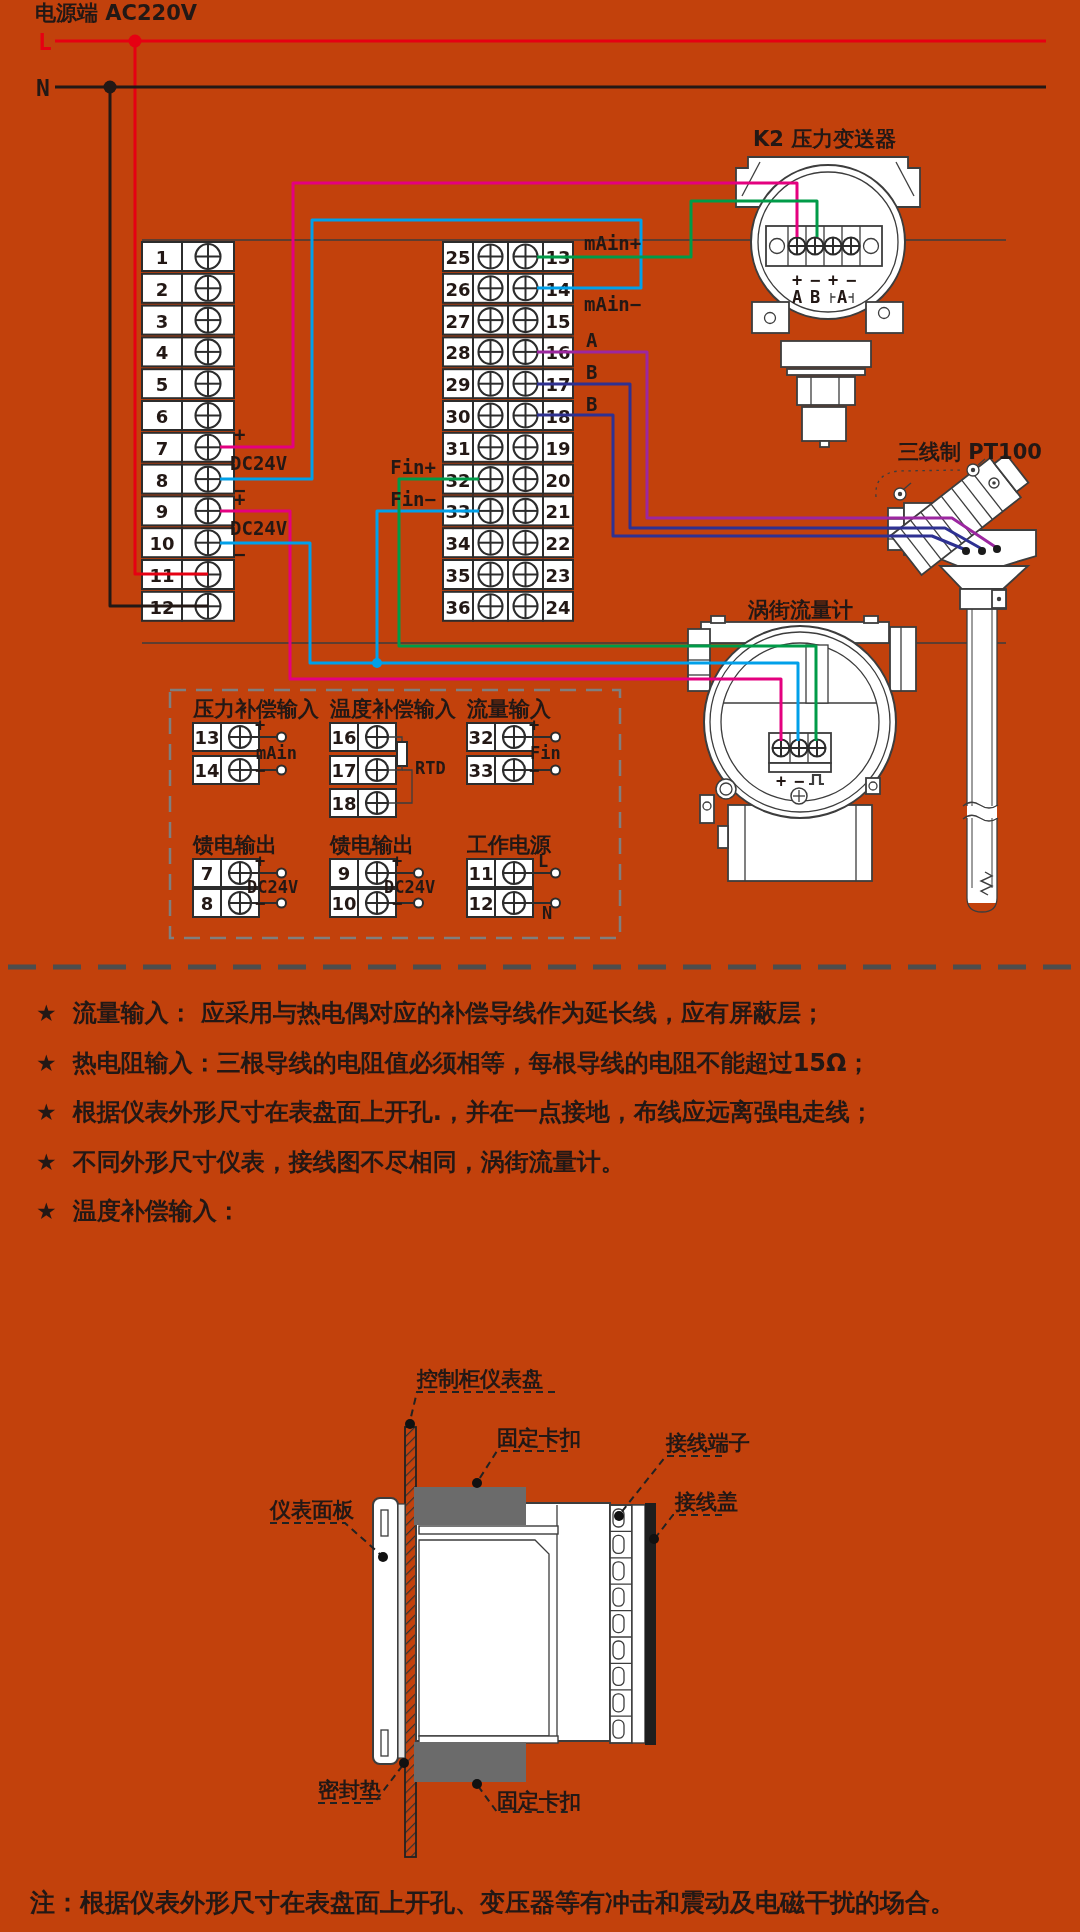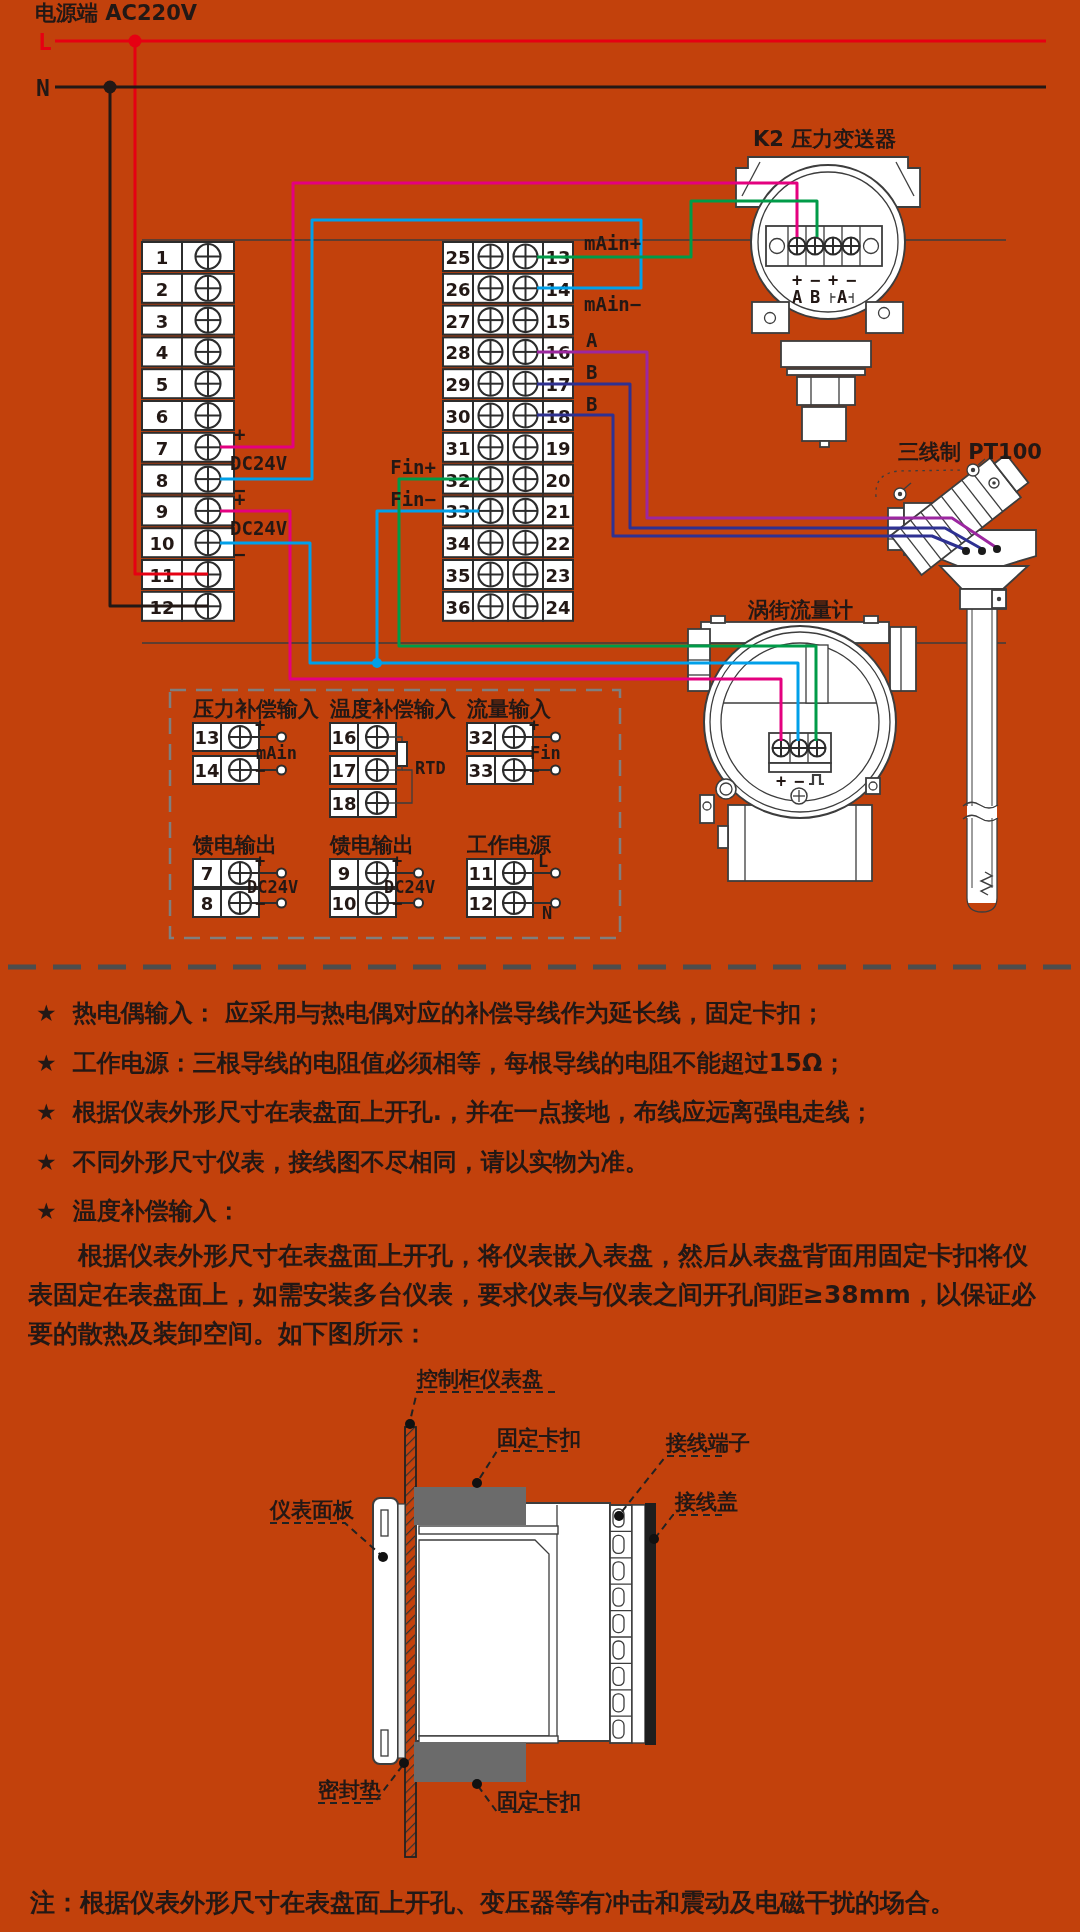--- a/index.html
+++ b/index.html
@@ -705,41 +705,40 @@
     <text x="230" y="535" class="mono">DC24V</text>
     <text x="234" y="561" class="mono">−</text>
   </g>
 
   <line x1="8" y1="967" x2="1072" y2="967" stroke="#4d4d4d" stroke-width="5" stroke-dasharray="28 17"></line>
 </svg>
 
 <div class="notes">
   <div class="note">
         <span class="star">★</span>
-        <span>热电偶输入： 应采用与热电偶对应的补偿导线作为延长线，固定卡扣；</span>
+        <span>流量输入： 应采用与热电偶对应的补偿导线作为延长线，应有屏蔽层；</span>
       </div>
   <div class="note">
         <span class="star">★</span>
-        <span>工作电源：三根导线的电阻值必须相等，每根导线的电阻不能超过15Ω；</span>
+        <span>热电阻输入：三根导线的电阻值必须相等，每根导线的电阻不能超过15Ω；</span>
       </div>
   <div class="note">
         <span class="star">★</span>
         <span>根据仪表外形尺寸在表盘面上开孔.，并在一点接地，布线应远离强电走线；</span>
       </div>
   <div class="note">
         <span class="star">★</span>
-        <span>不同外形尺寸仪表，接线图不尽相同，请以实物为准。</span>
+        <span>不同外形尺寸仪表，接线图不尽相同，涡街流量计。</span>
       </div>
   <div class="note">
         <span class="star">★</span>
         <span>温度补偿输入：</span>
       </div>
 </div>
 
-<div class="para">根据仪表外形尺寸在表盘面上开孔，将仪表嵌入表盘，然后从表盘背面用固定卡扣将仪表固定在表盘面上，如需安装多台仪表，要求仪表与仪表之间开孔间距≥38mm，以保证必要的散热及装卸空间。如下图所示：</div>
 
 <svg id="install" width="1080" height="510" viewBox="0 1360 1080 510" style="top:1360px">
   <defs>
     <pattern id="hatch" patternUnits="userSpaceOnUse" width="7" height="7" patternTransform="rotate(45)">
       <line x1="0" y1="0" x2="0" y2="7" stroke="#333" stroke-width="2.4"></line>
     </pattern>
   </defs>
 
   <rect x="405" y="1427" width="11" height="430" fill="url(#hatch)" stroke="#222" stroke-width="1.8"></rect>
 

